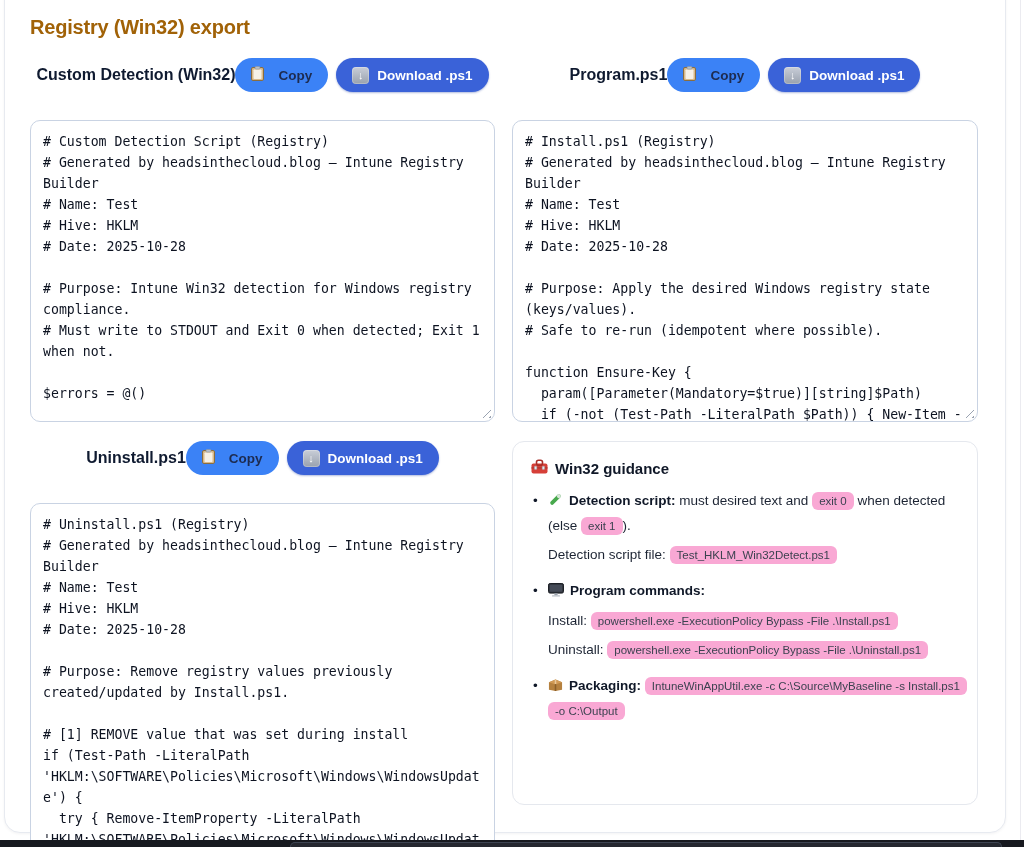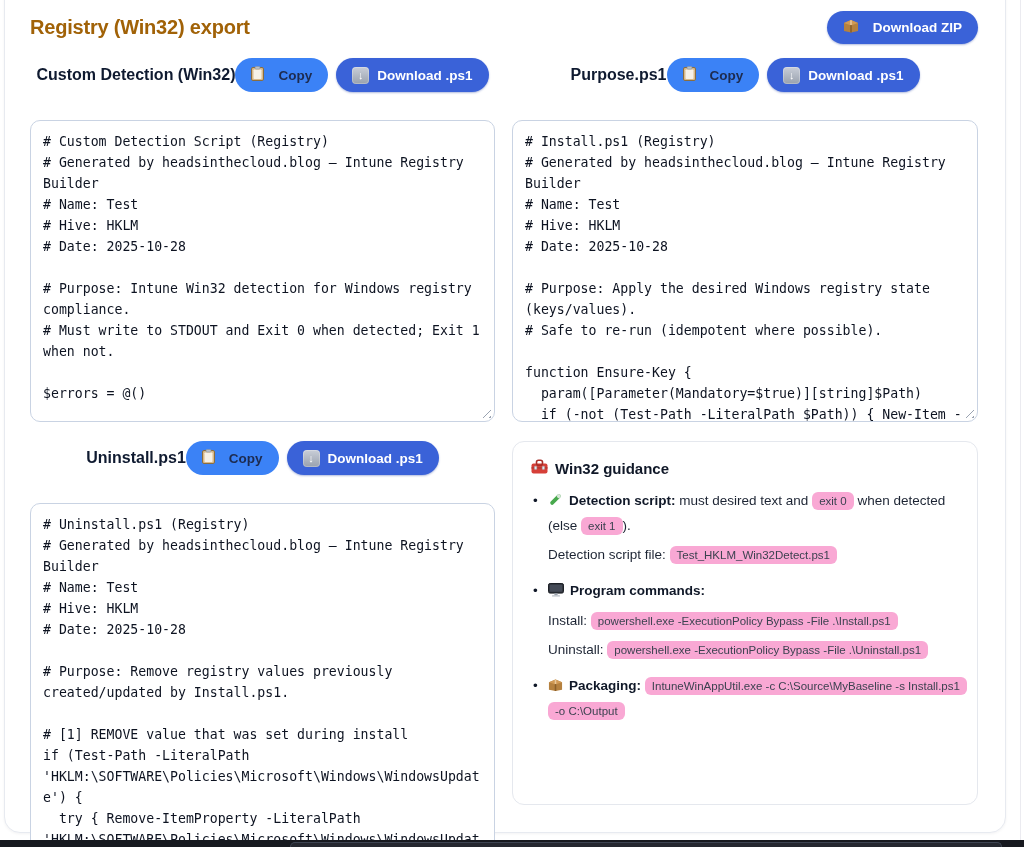--- a/index.html
+++ b/index.html
@@ -58,31 +58,20 @@
 </style>
 </head>
 <body>
 
 <div class="page">
   <div class="card-bg"></div>
   <div class="right-edge"></div>
 
   <div class="title-row">
     <h1>Registry (Win32) export</h1>
-    <button class="btn btn-blue btn-zip">
-      <span class="bullet-icon">
-        <svg width="16" height="14" viewBox="0 0 16 14">
-            <path d="M1 4 L8 1 L15 4 L15 12 L8 13.5 L1 12 Z" fill="#b5813f"></path>
-            <path d="M1 4 L8 1 L15 4 L8 6.5 Z" fill="#d19a55"></path>
-            <path d="M7.2 1.3 L7.2 6.2 L8.8 6.2 L8.8 1.3 Z" fill="#e9c79a"></path>
-            <path d="M7.2 6 L7.2 13.4 L8.8 13.4 L8.8 6 Z" fill="#8a5f2a"></path>
-          </svg>
-      </span>
-      <span>Download ZIP</span>
-    </button>
   </div>
 
   <div class="hdr-row" style="left:30px; top:58px; width:465px;">
     <h2>Custom Detection (Win32)</h2>
     <div class="btn-group">
       <button class="btn btn-light">
         <span class="bullet-icon">
           <svg width="13" height="15" viewBox="0 0 13 15">
               <rect x="0.5" y="1.5" width="12" height="13" rx="1.5" fill="#d8b98a" stroke="#8a6d3f"></rect>
               <rect x="2.5" y="3.5" width="8" height="9.5" rx="0.8" fill="#f6f1e7"></rect>
@@ -92,21 +81,21 @@
         <span>Copy</span>
       </button>
       <button class="btn btn-blue">
         <span class="dl-icon">↓</span>
         <span>Download .ps1</span>
       </button>
     </div>
   </div>
 
   <div class="hdr-row" style="left:512px; top:58px; width:466px;">
-    <h2>Purpose.ps1</h2>
+    <h2>Program.ps1</h2>
     <div class="btn-group">
       <button class="btn btn-light">
         <span class="bullet-icon">
           <svg width="13" height="15" viewBox="0 0 13 15">
               <rect x="0.5" y="1.5" width="12" height="13" rx="1.5" fill="#d8b98a" stroke="#8a6d3f"></rect>
               <rect x="2.5" y="3.5" width="8" height="9.5" rx="0.8" fill="#f6f1e7"></rect>
               <rect x="4" y="0.5" width="5" height="2.6" rx="1" fill="#b9c0c9" stroke="#8a929c" stroke-width="0.6"></rect>
             </svg>
         </span>
         <span>Copy</span>

